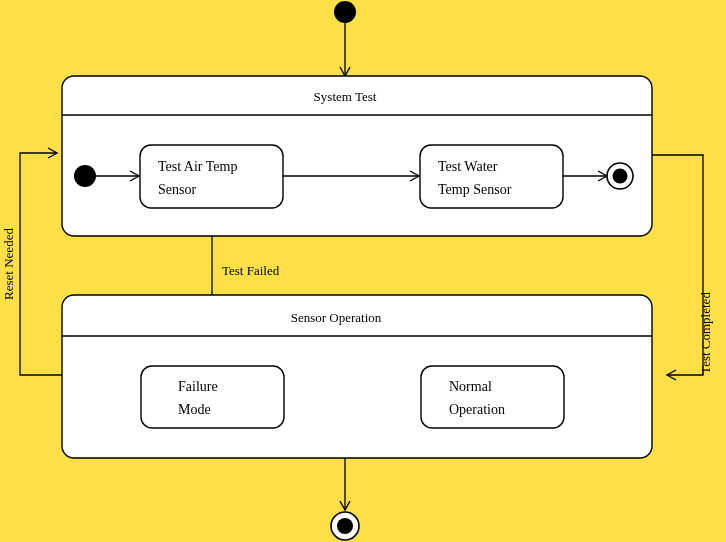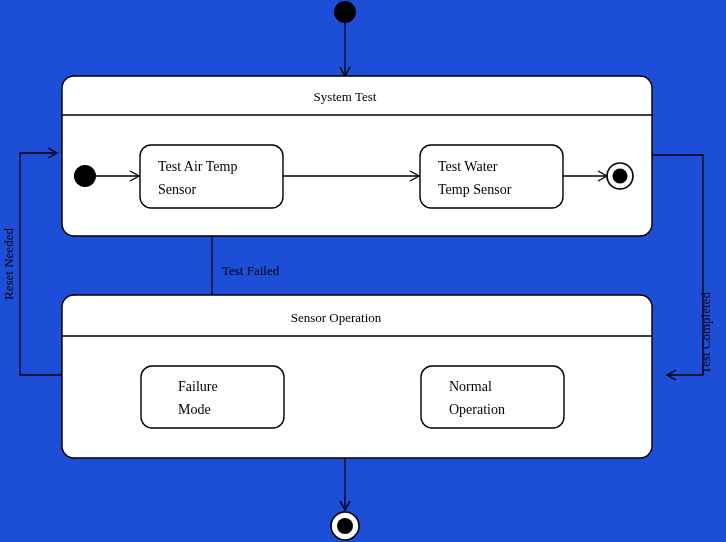--- a/index.html
+++ b/index.html
@@ -5,21 +5,21 @@
 <style>
   html, body {
     margin: 0;
     padding: 0;
     background: #ffffff;
   }
   #diagram-root {
     position: relative;
     width: 726px;
     height: 542px;
-    background: #1d4ed8;
+    background: #fde047;
     font-family: "Liberation Serif", "DejaVu Serif", serif;
     overflow: hidden;
   }
   #diagram-svg {
     position: absolute;
     left: 0;
     top: 0;
     width: 726px;
     height: 542px;
   }

